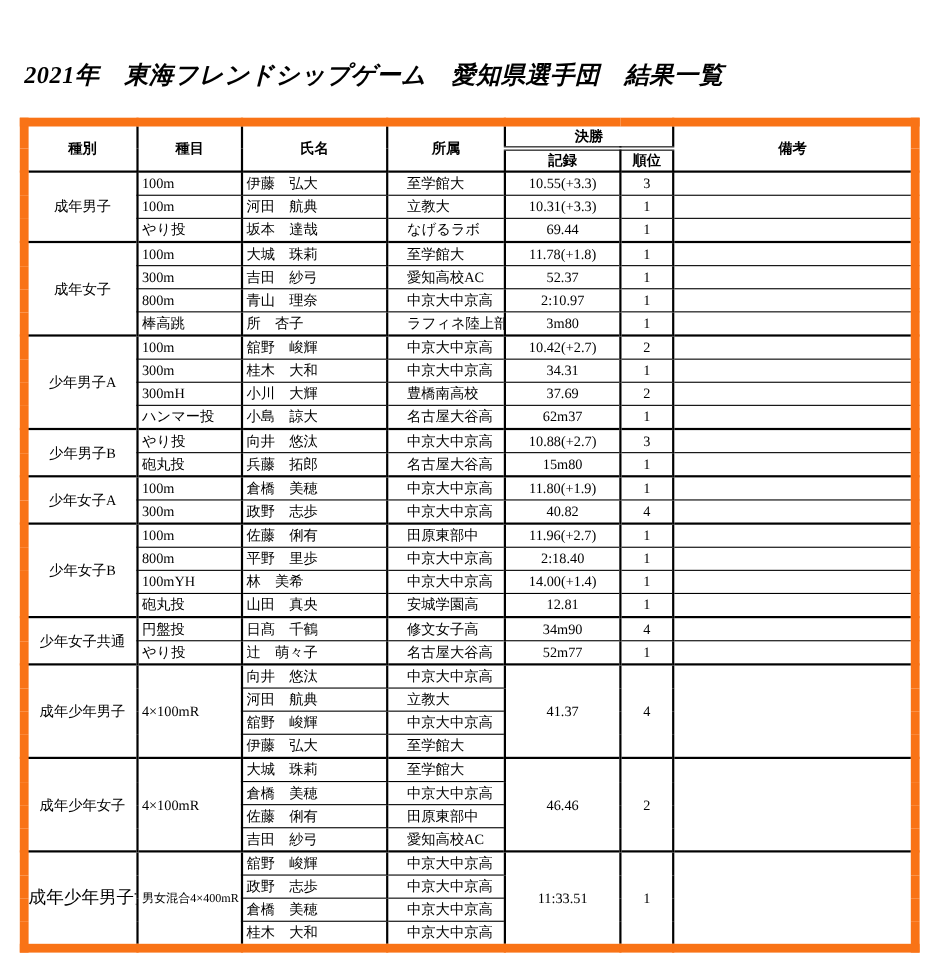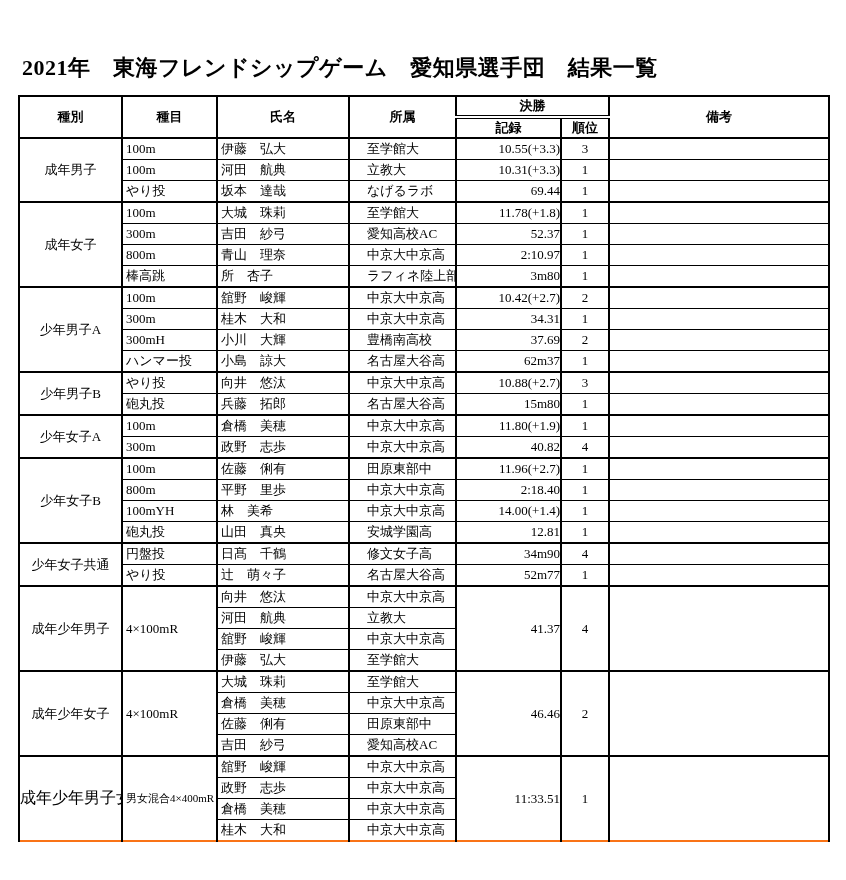--- a/index.html
+++ b/index.html
@@ -17,29 +17,30 @@
     overflow: hidden;
   }
   .title {
     position: absolute;
     left: 22px;
     top: 53px;
     font-size: 22px;
     font-weight: bold;
     white-space: pre;
     letter-spacing: 0.5px;
+    font-style: italic;
   }
   table.results {
     position: absolute;
     left: 18px;
-    top: 95px;
+    top: 107px;
     width: 810px;
     border-collapse: collapse;
     table-layout: fixed;
-    border: 2px solid #f97316;
+    border: 8px solid #f97316;
   }
   .results th, .results td {
     border: 1px solid #000;
     border-left-width: 2px;
     border-right-width: 2px;
     padding: 0;
     font-size: 13px;
     overflow: hidden;
     white-space: nowrap;
     vertical-align: middle;
@@ -55,21 +56,21 @@
     border-bottom: 4px double #000;
   }
   .results tbody td { height: 20px; }
   .results tr.group-top td { border-top-width: 2px; }
   td.cat    { text-align: center; }
   td.cat.small-cat { font-size: 16px; }
   td.event  { text-align: left; padding-left: 3px; margin-left: 25px; }
   td.event.small-event { font-size: 11px; }
   td.name   { text-align: left; padding-left: 3px; margin-left: 20px; }
   td.affil  { text-align: left; padding-left: 17px; }
-  td.record { text-align: right; }
+  td.record { text-align: center; }
   td.rank   { text-align: center; }
   td.remarks{ }
 </style>
 </head>
 <body>
 
 <div class="page">
   <div class="title">2021年　東海フレンドシップゲーム　愛知県選手団　結果一覧</div>
 
   <table class="results">

